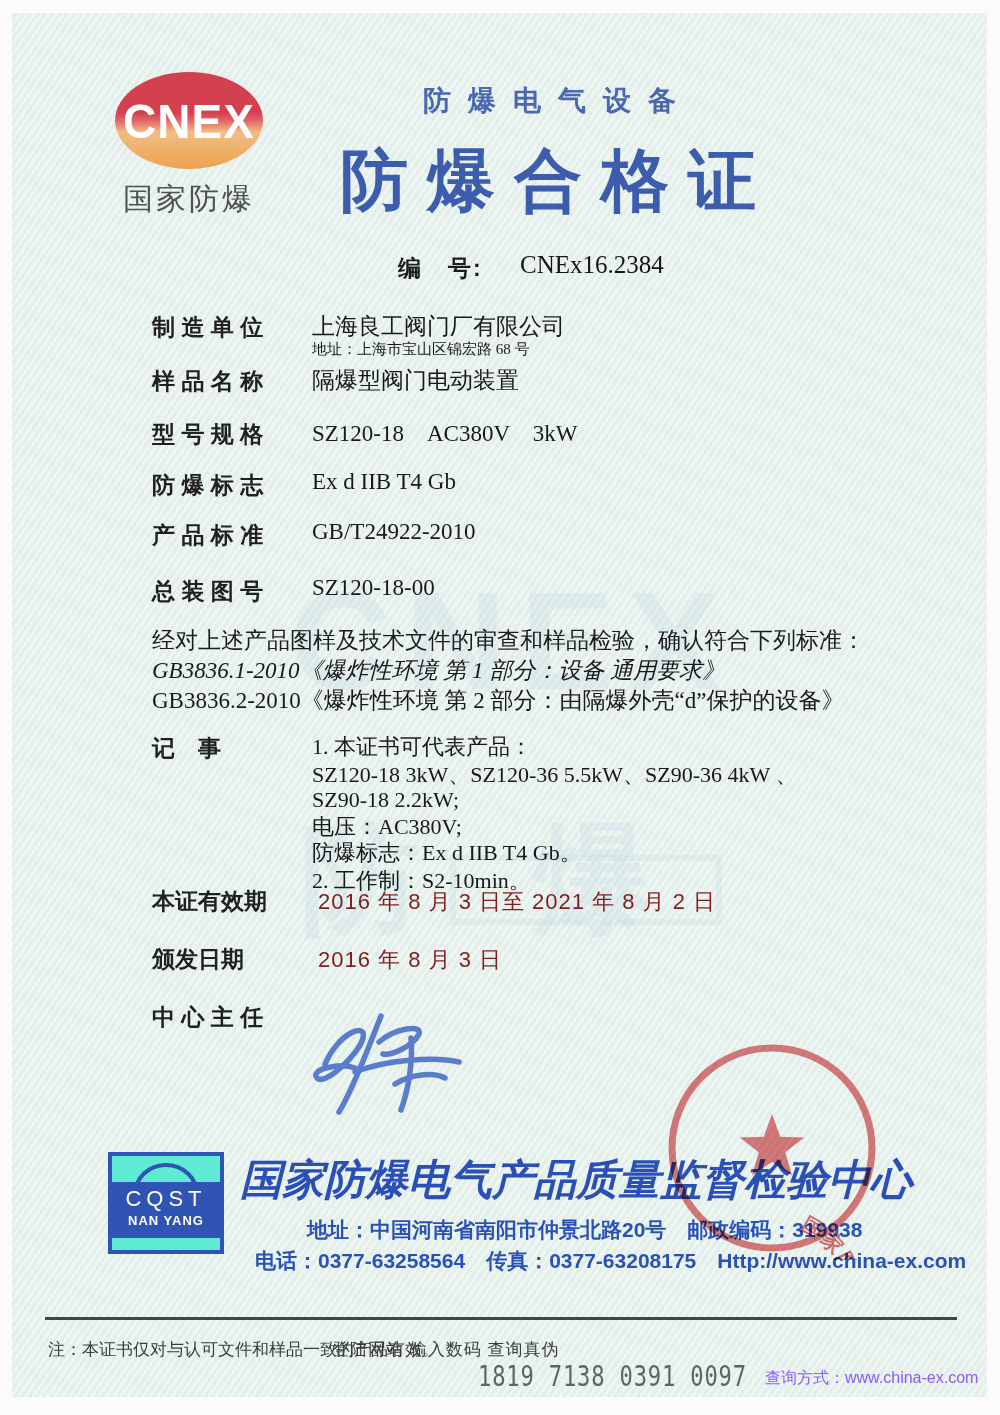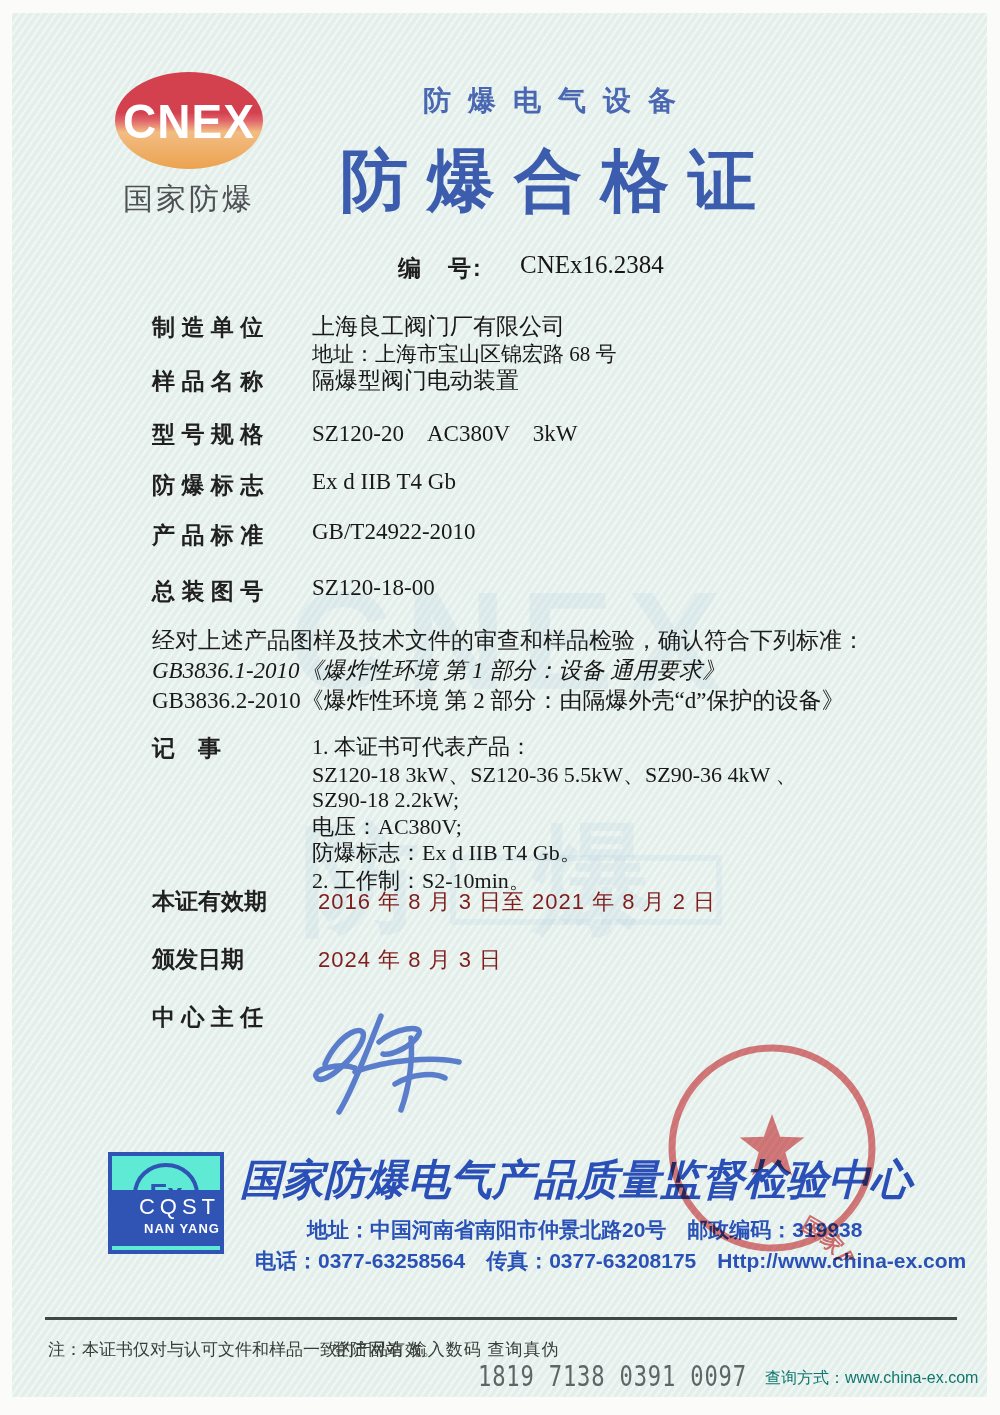--- a/index.html
+++ b/index.html
@@ -28,37 +28,37 @@
   .stmt2{left:152px;top:655px;font-size:23px;font-style:italic;}
   .stmt3{left:152px;top:685px;font-size:23px;}
   
   .rline{left:312px;font-size:22px;}
   
   .dvalue{font-size:22px;color:#7f1d1d;letter-spacing:1px;}
   
   .ex-badge{left:108px;top:1152px;width:116px;height:102px;border:4px solid #2f54b4;background:#5eead4;box-sizing:border-box;}
   .ex-circle{position:absolute;left:50%;top:7px;transform:translateX(-50%);width:58px;height:54px;border:4px solid #2f54b4;border-radius:50%;
         display:flex;align-items:center;justify-content:center;font-size:27px;font-weight:bold;color:#2f54b4;}
-  .ex-bottom{position:absolute;left:0;bottom:4px;width:100%;height:56px;background:#2f54b4;color:#ffffff;text-align:right;}
+  .ex-bottom{position:absolute;left:0;bottom:12px;width:100%;height:56px;background:#2f54b4;color:#ffffff;text-align:center;}
   .ex-cqst{font-size:22px;letter-spacing:5px;margin-top:4px;}
   .ex-ny{font-size:13px;font-weight:bold;letter-spacing:1px;margin-top:1px;}
   .org-name{left:240px;top:1152px;font-size:42px;font-weight:bold;font-style:italic;color:#2a4fb6;
         font-family:"Liberation Serif","DejaVu Serif",serif;letter-spacing:0px;}
   .org-address{left:307px;top:1216px;font-size:21px;font-weight:bold;color:#2a52b6;}
   .org-contact{left:255px;top:1247px;font-size:21px;font-weight:bold;color:#2a52b6;}
   
   .seal{left:660px;top:1036px;mix-blend-mode:multiply;opacity:0.9;}
   .sig{left:295px;top:1012px;}
   
   .divider{left:45px;top:1317px;width:912px;height:3px;background:#3f4743;}
   .foot-note{left:48px;top:1338px;font-size:17px;color:#383d3a;}
   .foot-hint{left:332px;top:1338px;font-size:17px;color:#383d3a;letter-spacing:1px;}
   .foot-code{left:478px;top:1360px;font-size:27px;font-family:"DejaVu Sans Mono",monospace;color:#5d6567;
         letter-spacing:1px;transform:scaleX(0.82) scaleY(1.05);transform-origin:left top;}
-  .foot-query{left:765px;top:1368px;font-size:16px;color:#0f766e;}
+  .foot-query{left:765px;top:1368px;font-size:16px;color:#8b5cf6;}
   
   .wm{color:rgba(165,200,225,0.16);font-weight:bold;z-index:0;}
   .wm1{left:290px;top:560px;font-size:140px;letter-spacing:14px;}
   .wm2{left:300px;top:800px;font-size:120px;letter-spacing:40px;}
   .wm3{left:450px;top:855px;width:260px;height:58px;border:6px solid rgba(165,200,225,0.14);}
   .content{z-index:1;}
 </style>
 </head>
 <body>
 
@@ -74,27 +74,27 @@
   </div>
   <div class="abs logo-caption content">国家防爆</div>
   <div class="abs subtitle content">防爆电气设备</div>
   <div class="abs title content">防爆合格证</div>
 
   <div class="abs certno-label content">编　号:</div>
   <div class="abs certno-value content">CNEx16.2384</div>
 
   <div class="abs flabel content" style="top:312px">制 造 单 位</div>
   <div class="abs fvalue content" style="top:311px">上海良工阀门厂有限公司</div>
-  <div class="abs fvalue content" style="top:340px;font-size:21px">地址：上海市宝山区锦宏路 68 号</div>
+  <div class="abs fvalue content" style="top:340px;font-size:15px">地址：上海市宝山区锦宏路 68 号</div>
 
   <div class="abs flabel content" style="top:366px">样 品 名 称</div>
   <div class="abs fvalue content" style="top:365px">隔爆型阀门电动装置</div>
 
   <div class="abs flabel content" style="top:419px">型 号 规 格</div>
-  <div class="abs fvalue content" style="top:418px">SZ120-20　AC380V　3kW</div>
+  <div class="abs fvalue content" style="top:418px">SZ120-18　AC380V　3kW</div>
 
   <div class="abs flabel content" style="top:470px">防 爆 标 志</div>
   <div class="abs fvalue content" style="top:469px">Ex d IIB T4 Gb</div>
 
   <div class="abs flabel content" style="top:520px">产 品 标 准</div>
   <div class="abs fvalue content" style="top:519px">GB/T24922-2010</div>
 
   <div class="abs flabel content" style="top:576px">总 装 图 号</div>
   <div class="abs fvalue content" style="top:575px">SZ120-18-00</div>
 
@@ -106,21 +106,21 @@
   <div class="abs rline serifline content" style="top:732px">1. 本证书可代表产品：</div>
   <div class="abs rline serifline content" style="top:760px">SZ120-18 3kW、SZ120-36 5.5kW、SZ90-36 4kW 、</div>
   <div class="abs rline serifline content" style="top:787px">SZ90-18 2.2kW;</div>
   <div class="abs rline serifline content" style="top:812px">电压：AC380V;</div>
   <div class="abs rline serifline content" style="top:838px">防爆标志：Ex d IIB T4 Gb。</div>
   <div class="abs rline serifline content" style="top:866px">2. 工作制：S2-10min。</div>
 
   <div class="abs flabel content" style="top:886px">本证有效期</div>
   <div class="abs dvalue content" style="position:absolute;left:318px;top:887px">2016 年 8 月 3 日至 2021 年 8 月 2 日</div>
   <div class="abs flabel content" style="top:944px">颁发日期</div>
-  <div class="abs dvalue content" style="position:absolute;left:318px;top:945px">2024 年 8 月 3 日</div>
+  <div class="abs dvalue content" style="position:absolute;left:318px;top:945px">2016 年 8 月 3 日</div>
 
   <div class="abs flabel content" style="top:1002px">中 心 主 任</div>
   <svg class="abs sig content" width="175" height="108" viewBox="0 0 175 108">
     <g fill="none" stroke="#4f74c9" stroke-width="5.5" stroke-linecap="round" stroke-linejoin="round" opacity="0.92">
       <path d="M30,52 C44,20 72,10 68,26 C64,42 30,74 22,66 C14,58 44,50 60,56"></path>
       <path d="M86,4 C74,34 58,78 44,100"></path>
       <path d="M84,30 C100,16 128,12 124,22 C118,34 96,44 88,42"></path>
       <path d="M60,60 C90,48 140,44 164,50"></path>
       <path d="M116,26 C118,48 114,76 106,98"></path>
       <path d="M100,72 C116,62 138,60 150,66"></path>

